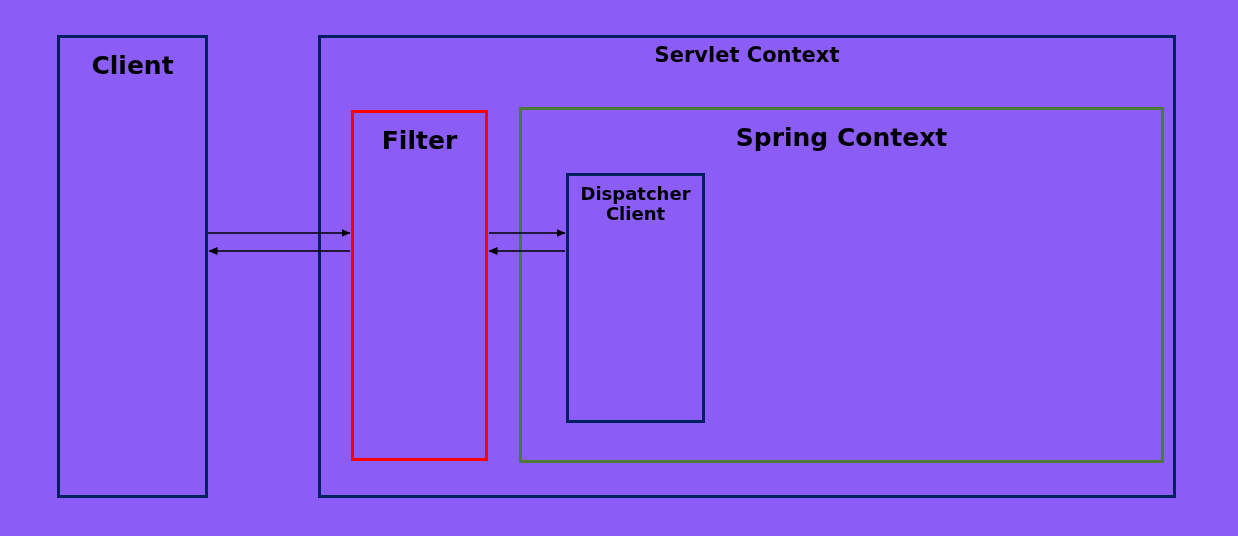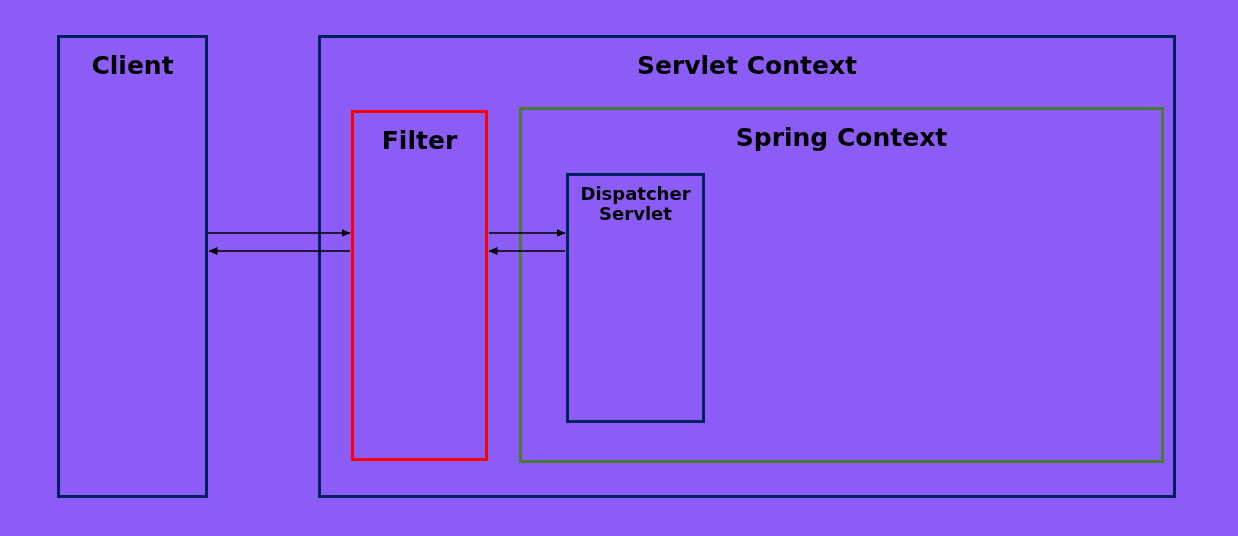--- a/index.html
+++ b/index.html
@@ -46,22 +46,22 @@
   }
   
   #servlet-context-box {
     left: 318px;
     top: 35px;
     width: 858px;
     height: 463px;
     border: 3px solid #002060;
   }
   #servlet-context-box .box-label {
-    top: 14px;
-    font-size: 25px;
+    top: 6px;
+    font-size: 21px;
   }
   
   #filter-box {
     left: 351px;
     top: 110px;
     width: 137px;
     height: 351px;
     border: 3px solid #ff0000;
   }
   #filter-box .box-label {
@@ -117,21 +117,21 @@
   <div class="box" id="filter-box">
     <div class="box-label">Filter</div>
   </div>
 
   <div class="box" id="spring-context-box">
     <div class="box-label">Spring Context</div>
   </div>
 
   <div class="box" id="dispatcher-servlet-box">
     <div class="box-label">Dispatcher
-Servlet</div>
+Client</div>
   </div>
 
   <svg id="arrow-layer" width="1238" height="536" viewBox="0 0 1238 536" xmlns="http://www.w3.org/2000/svg">
     <defs>
       <marker id="arrowhead-right" markerWidth="9" markerHeight="8" refX="8.5" refY="4" orient="auto" markerUnits="userSpaceOnUse">
         <path d="M0,0 L9,4 L0,8 z" fill="#000000"></path>
       </marker>
       <marker id="arrowhead-left" markerWidth="9" markerHeight="8" refX="8.5" refY="4" orient="auto" markerUnits="userSpaceOnUse">
         <path d="M0,0 L9,4 L0,8 z" fill="#000000"></path>
       </marker>

